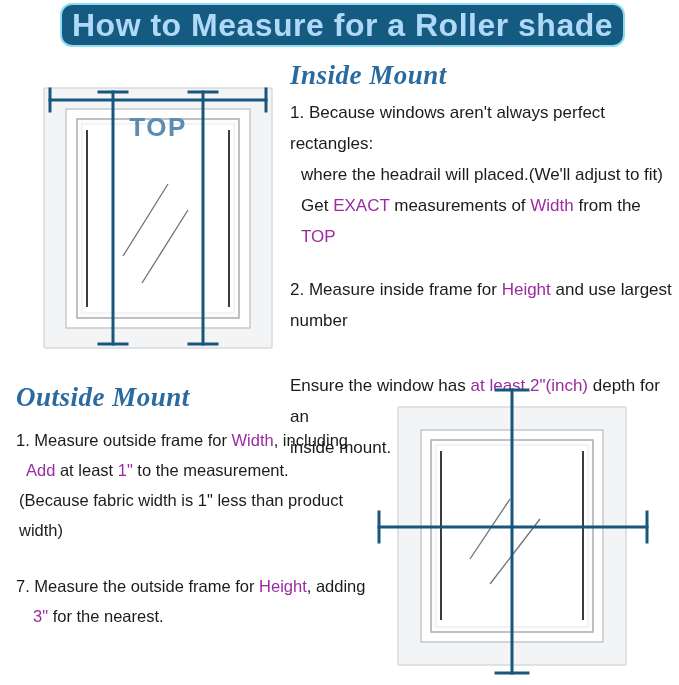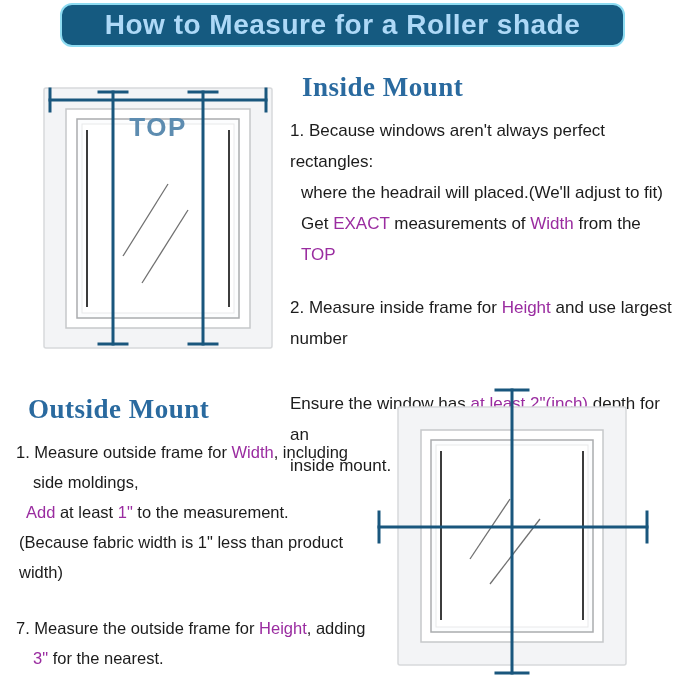--- a/index.html
+++ b/index.html
@@ -10,30 +10,30 @@
   
   .banner{
     position:absolute;left:60px;top:3px;width:561px;height:40px;
     background:var(--header-bg,#155a80);
     border:2.5px solid var(--header-border,#8edcf2);
     border-radius:12px;
     display:flex;align-items:center;justify-content:center;
   }
   .banner span{
     color:var(--header-text,#aed9f7);
-    font-size:28px;font-weight:bold;letter-spacing:.5px;
+    font-size:32px;font-weight:bold;letter-spacing:.5px;
     font-family:"Liberation Sans",sans-serif;
   }
   
   .col{position:absolute;}
   .inside-col{left:290px;top:60px;width:389px;font-size:17px;}
   .outside-col{left:16px;top:382px;width:366px;font-size:16.5px;}
   .mount-heading{
-    margin:12px;font-family:"Liberation Serif","DejaVu Serif",serif;
-    font-weight:bold;font-size:27px;
+    margin:0;font-family:"Liberation Serif","DejaVu Serif",serif;
+    font-style:italic;font-weight:bold;font-size:27px;
     color:var(--heading-blue,#2a6a9f);letter-spacing:.5px;
   }
   .line{margin:0;line-height:31px;}
   .outside-col .line{line-height:30px;}
   .g-first{margin-top:6px;}
   .inside-col .g-item2{margin-top:22px;}
   .inside-col .g-note{margin-top:34px;}
   .outside-col .g-first{margin-top:12px;}
   .outside-col .g-item2{margin-top:26px;}
   .ind-a{padding-left:11px;}
@@ -118,23 +118,20 @@
       <span>inside mount.</span>
     </p>
   </section>
 
   <section class="col outside-col">
     <h2 class="mount-heading">Outside Mount</h2>
 
     <p class="line g-first">
       <span>1. Measure outside frame for </span><span class="pp">Width</span><span>, including</span>
     </p>
-    <p class="line ind-b">
-      <span>side moldings,</span>
-    </p>
     <p class="line ind-c">
       <span class="pp">Add</span><span> at least </span><span class="pp">1"</span><span> to the measurement.</span>
     </p>
     <p class="line ind-d">
       <span>(Because fabric width is 1" less than product width)</span>
     </p>
 
     <p class="line g-item2">
       <span>7. Measure the outside frame for </span><span class="pp">Height</span><span>, adding</span>
     </p>

